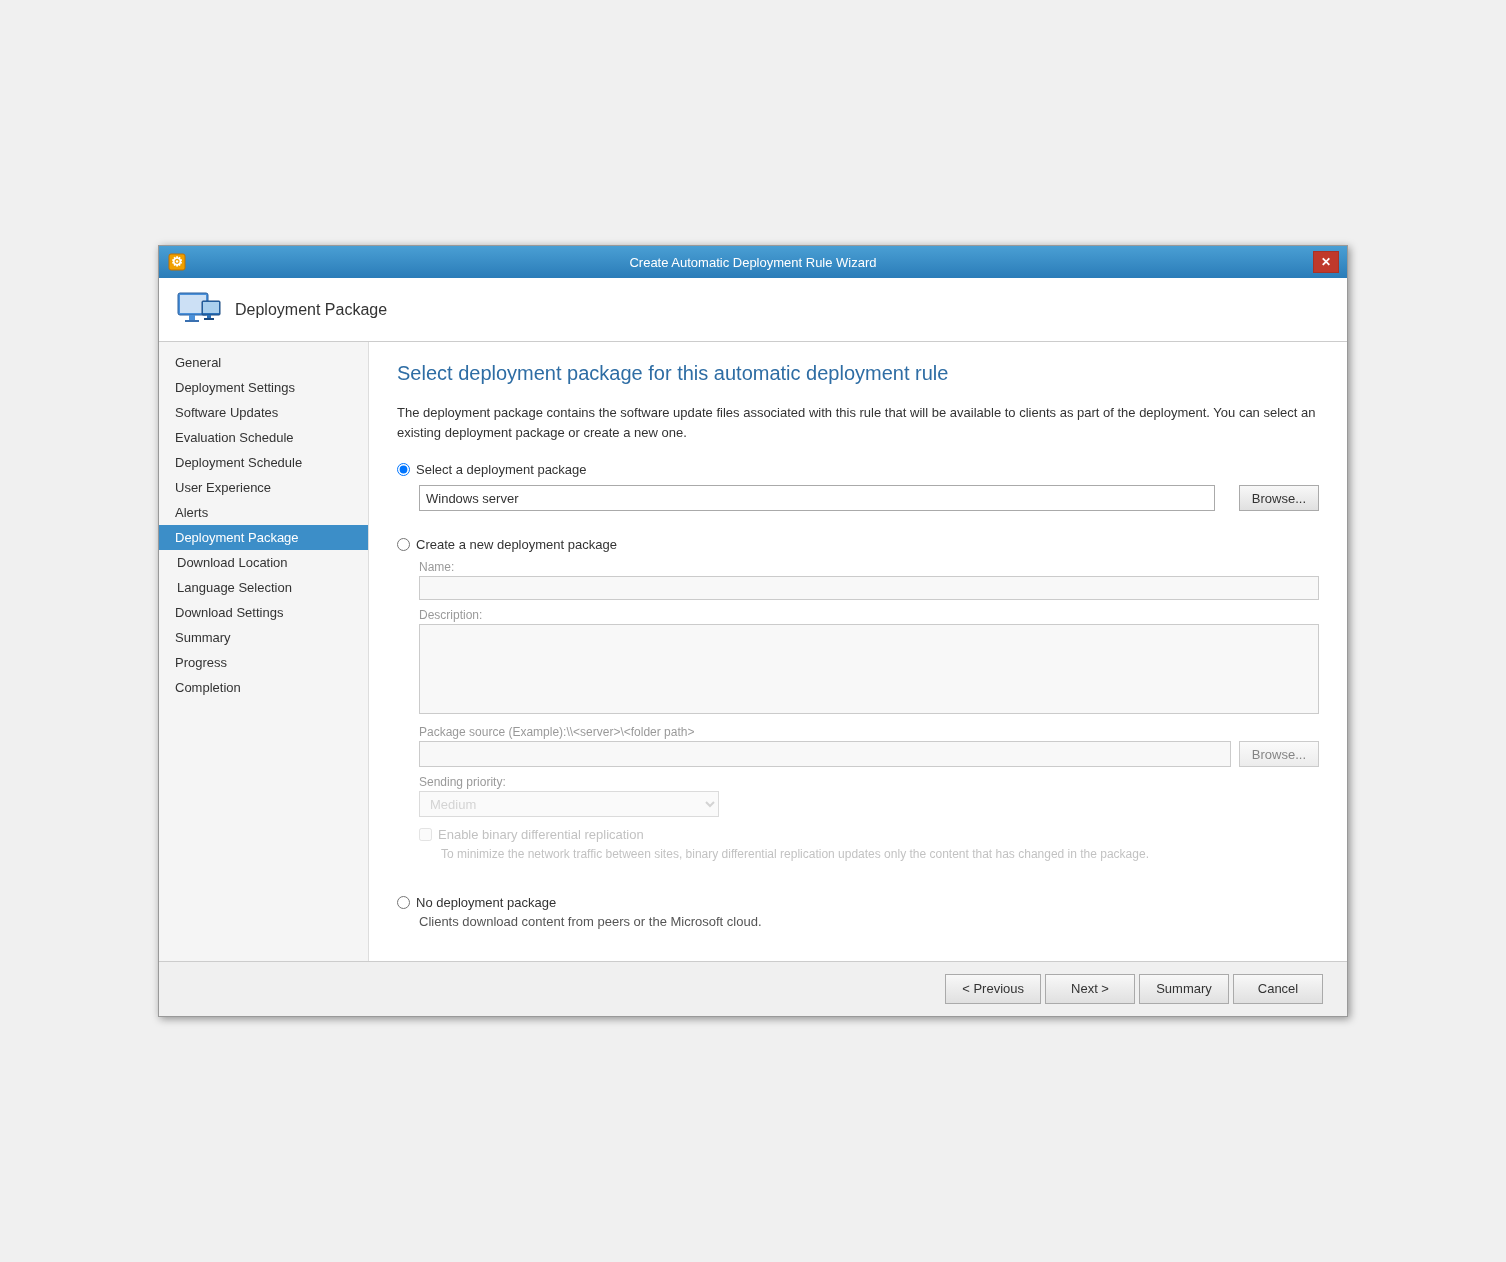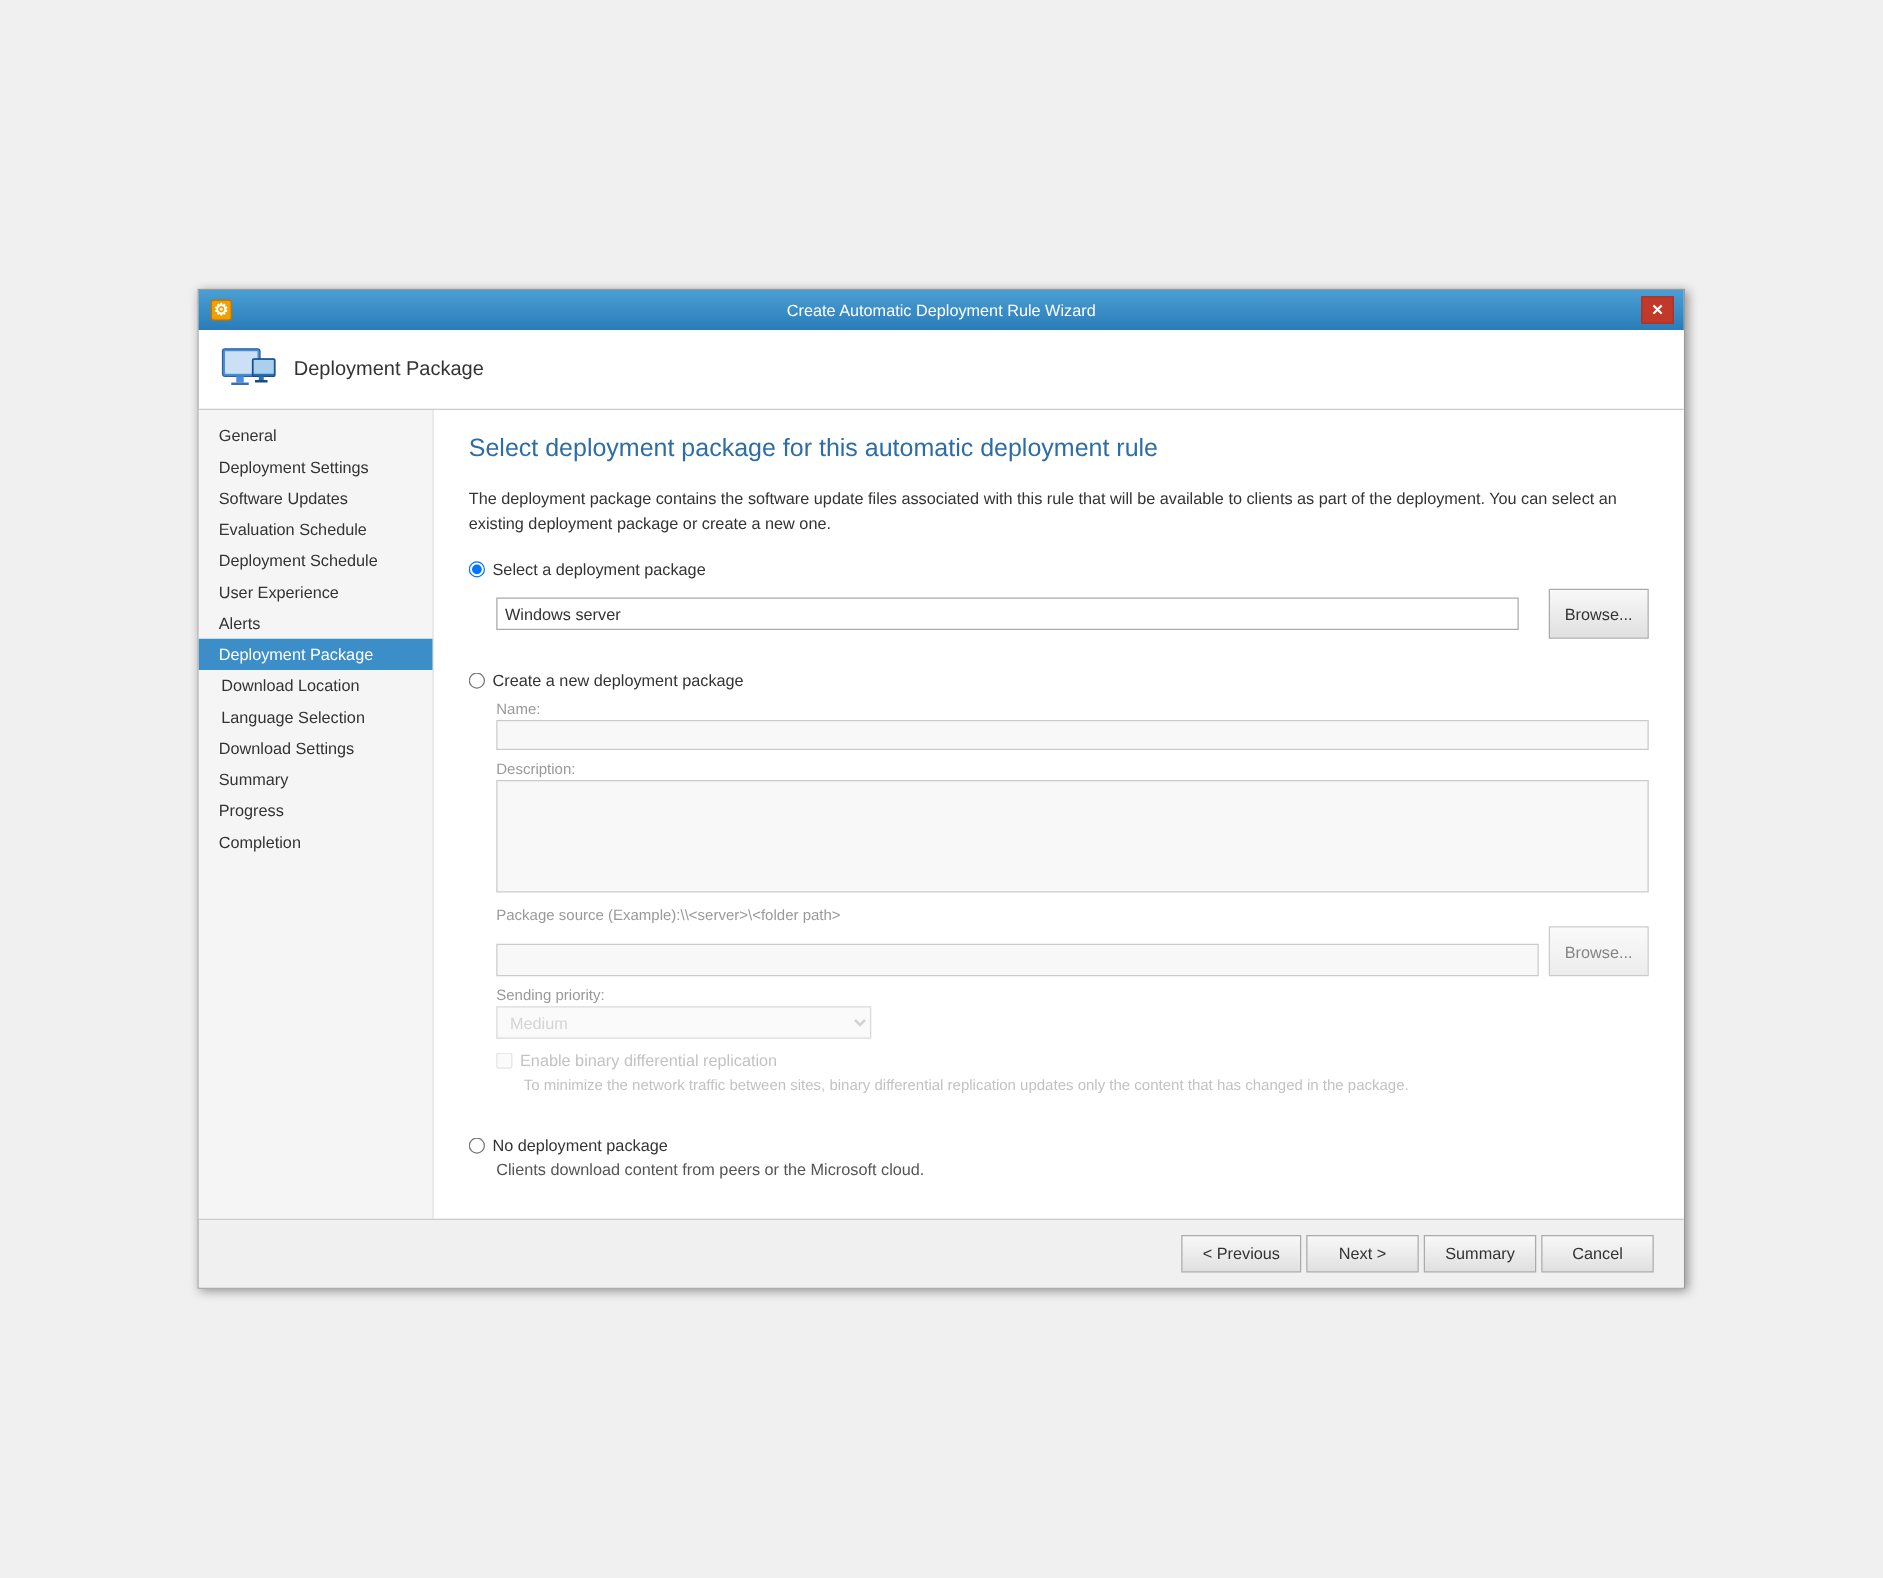--- a/index.html
+++ b/index.html
@@ -86,21 +86,21 @@
 
     
     .body {
       display: flex;
       flex: 1;
       background: #f5f5f5;
     }
 
     
     .sidebar {
-      width: 188px;
+      width: 210px;
       background: #f5f5f5;
       border-right: 1px solid #ddd;
       padding: 8px 0;
       flex-shrink: 0;
     }
     .sidebar-item {
       padding: 5px 16px;
       cursor: pointer;
       color: #333;
       font-size: 13px;
@@ -166,21 +166,21 @@
       flex: 1;
       height: 26px;
       border: 1px solid #aaa;
       padding: 0 6px;
       font-size: 13px;
       color: #333;
       background: #fff;
     }
 
     .browse-btn {
-      height: 40px;
+      height: 26px;
       min-width: 80px;
       background: linear-gradient(to bottom, #f8f8f8, #e0e0e0);
       border: 1px solid #aaa;
       cursor: pointer;
       font-size: 13px;
       padding: 0 12px;
       color: #333;
       text-align: center;
     }
 

